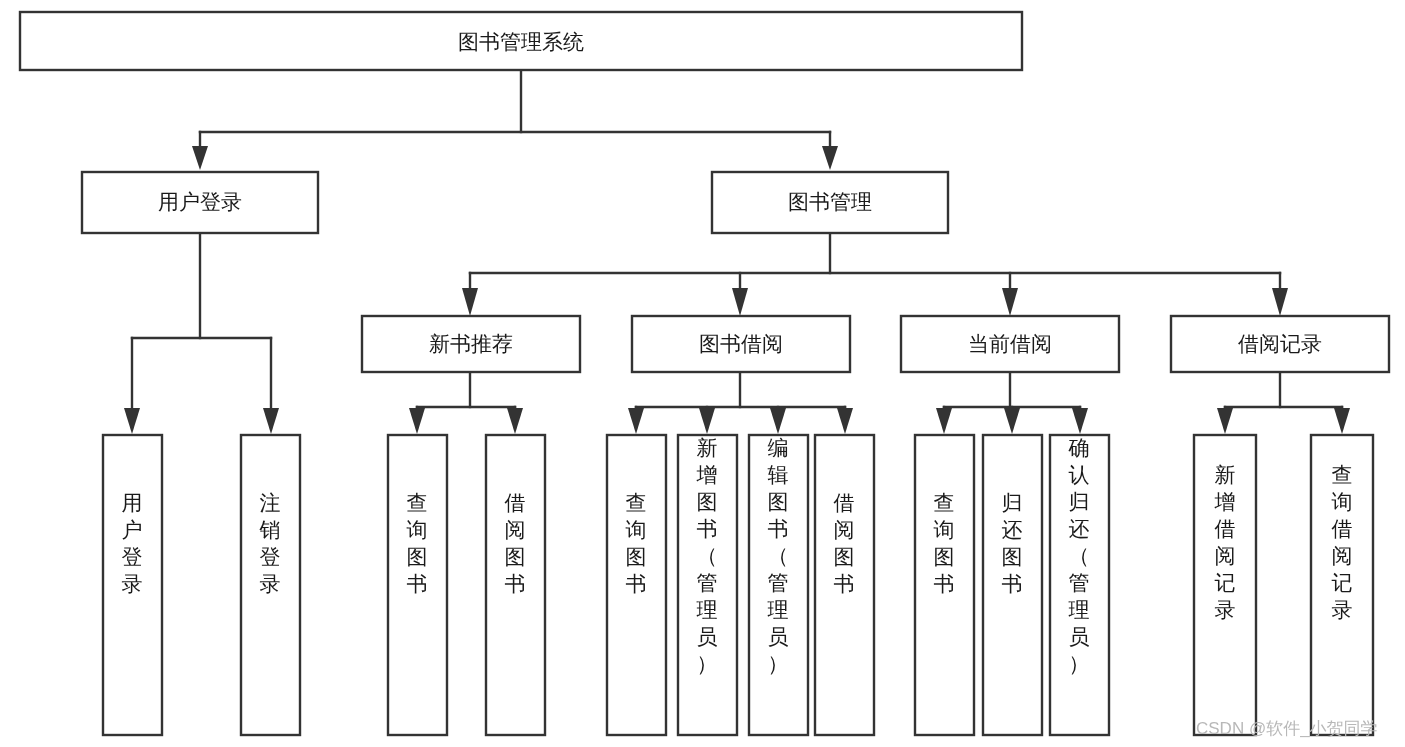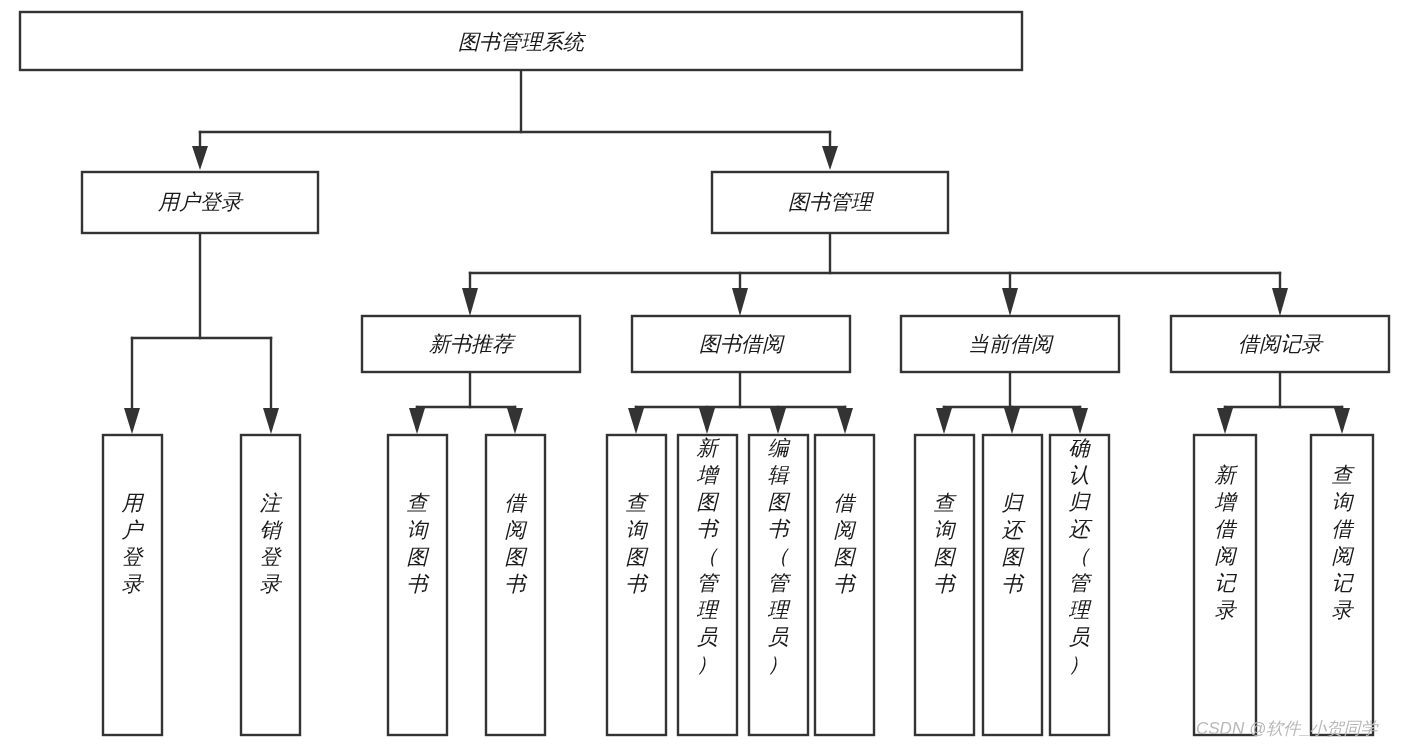--- a/index.html
+++ b/index.html
@@ -13,21 +13,20 @@
     position: relative;
     overflow: hidden;
     font-family: "Liberation Sans", "DejaVu Sans", sans-serif;
   }
   #diagram-root {
     position: absolute;
     left: 0;
     top: 0;
     width: 1405px;
     height: 604px;
-    font-style: italic;
   }
   svg.diagram {
     display: block;
     width: 1405px;
     height: 747px;
     background: #ffffff;
   }
   .node-box {
     fill: #ffffff;
     stroke: #333333;

